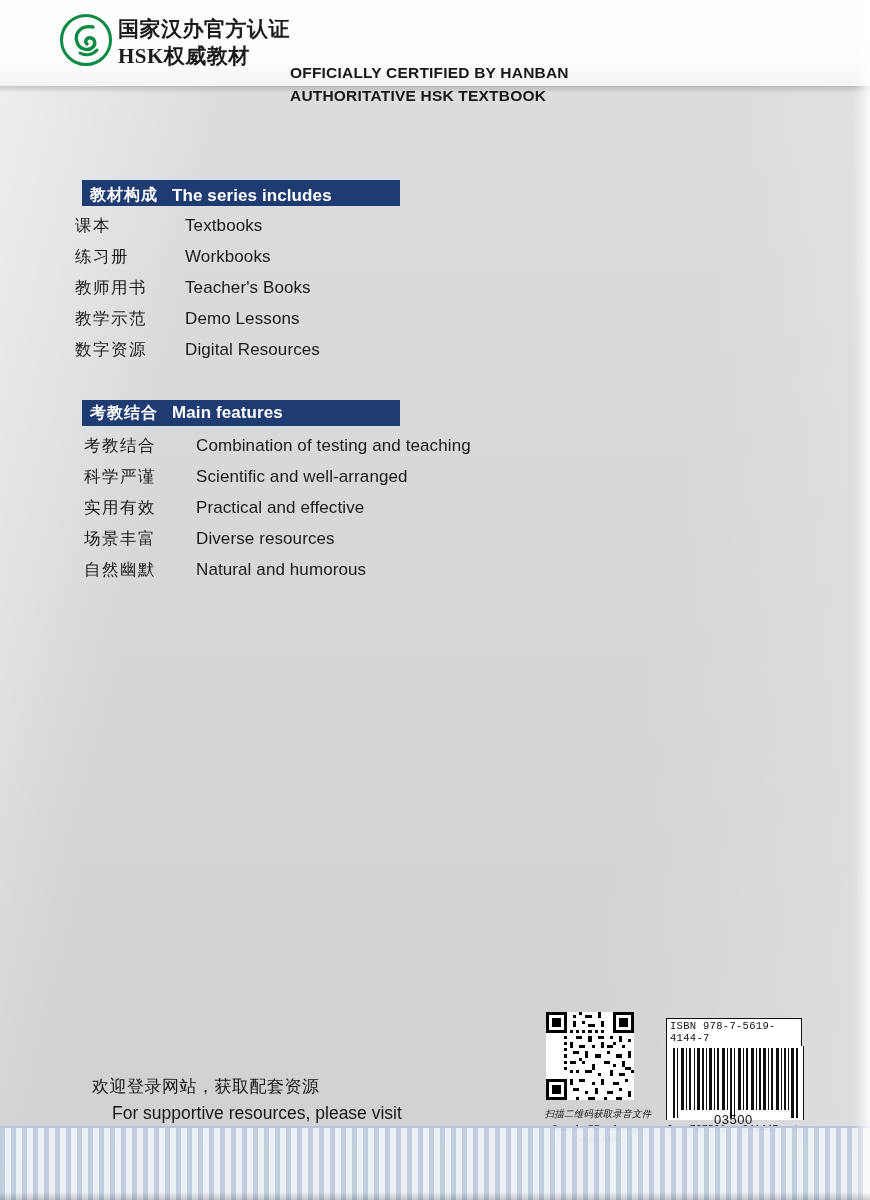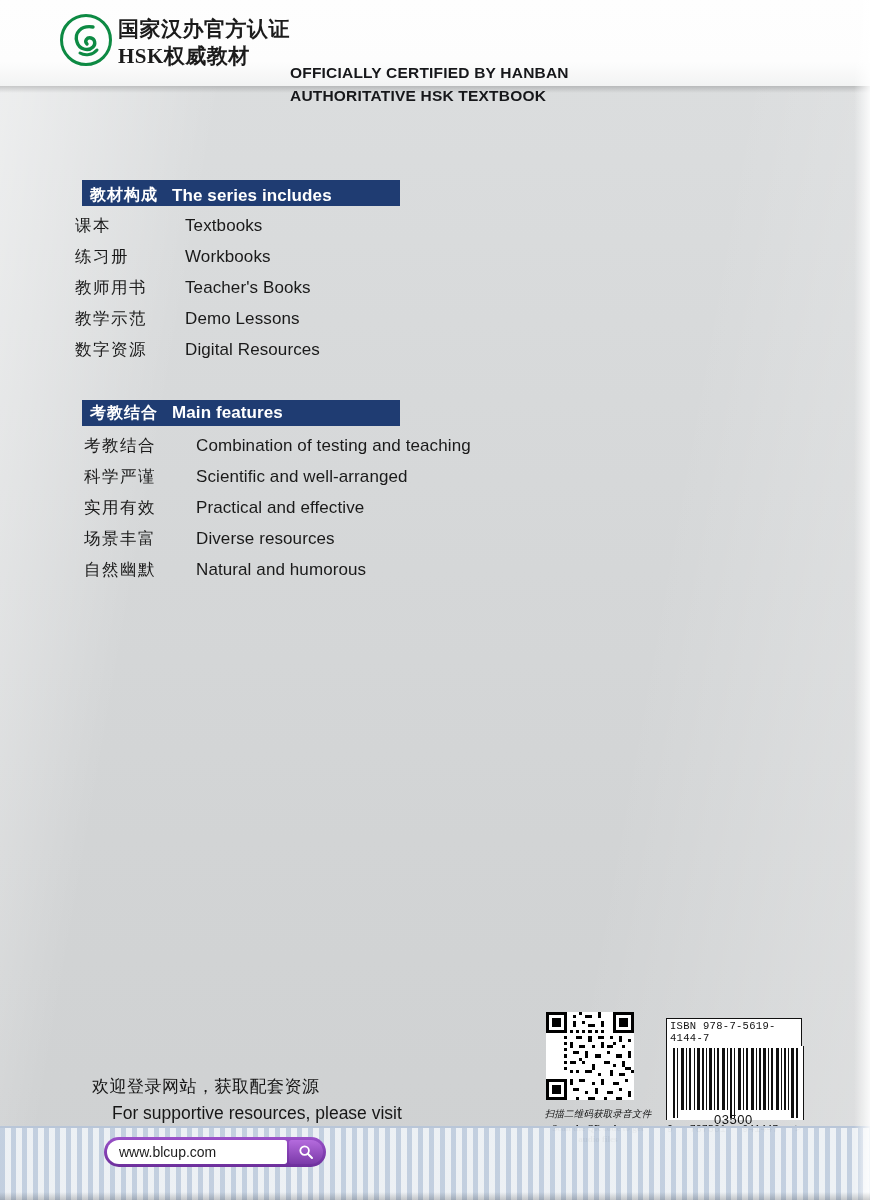--- a/index.html
+++ b/index.html
@@ -551,27 +551,16 @@
   <div class="price-code">03500</div>
 
   <div class="stripe-band"></div>
   <div class="stripe-band-top"></div>
 
   <div class="footer-text">
     <div class="cn">欢迎登录网站，获取配套资源</div>
     <div class="en">For supportive resources, please visit</div>
   </div>
 
-  <div class="url-pill">
-    <div class="field">
-      <span>www.blcup.com</span>
-    </div>
-    <div class="searchbtn">
-      <svg width="16" height="16" viewBox="0 0 16 16" xmlns="http://www.w3.org/2000/svg">
-        <circle cx="6.6" cy="6.6" r="4.3" fill="none" stroke="#ffffff" stroke-width="1.8"></circle>
-        <line x1="9.8" y1="9.8" x2="14" y2="14" stroke="#ffffff" stroke-width="2" stroke-linecap="round"></line>
-      </svg>
-    </div>
-  </div>
 
   <div class="edge-right"></div>
   <div class="edge-bottom-shadow"></div>
 </div>
 
 </body></html>

